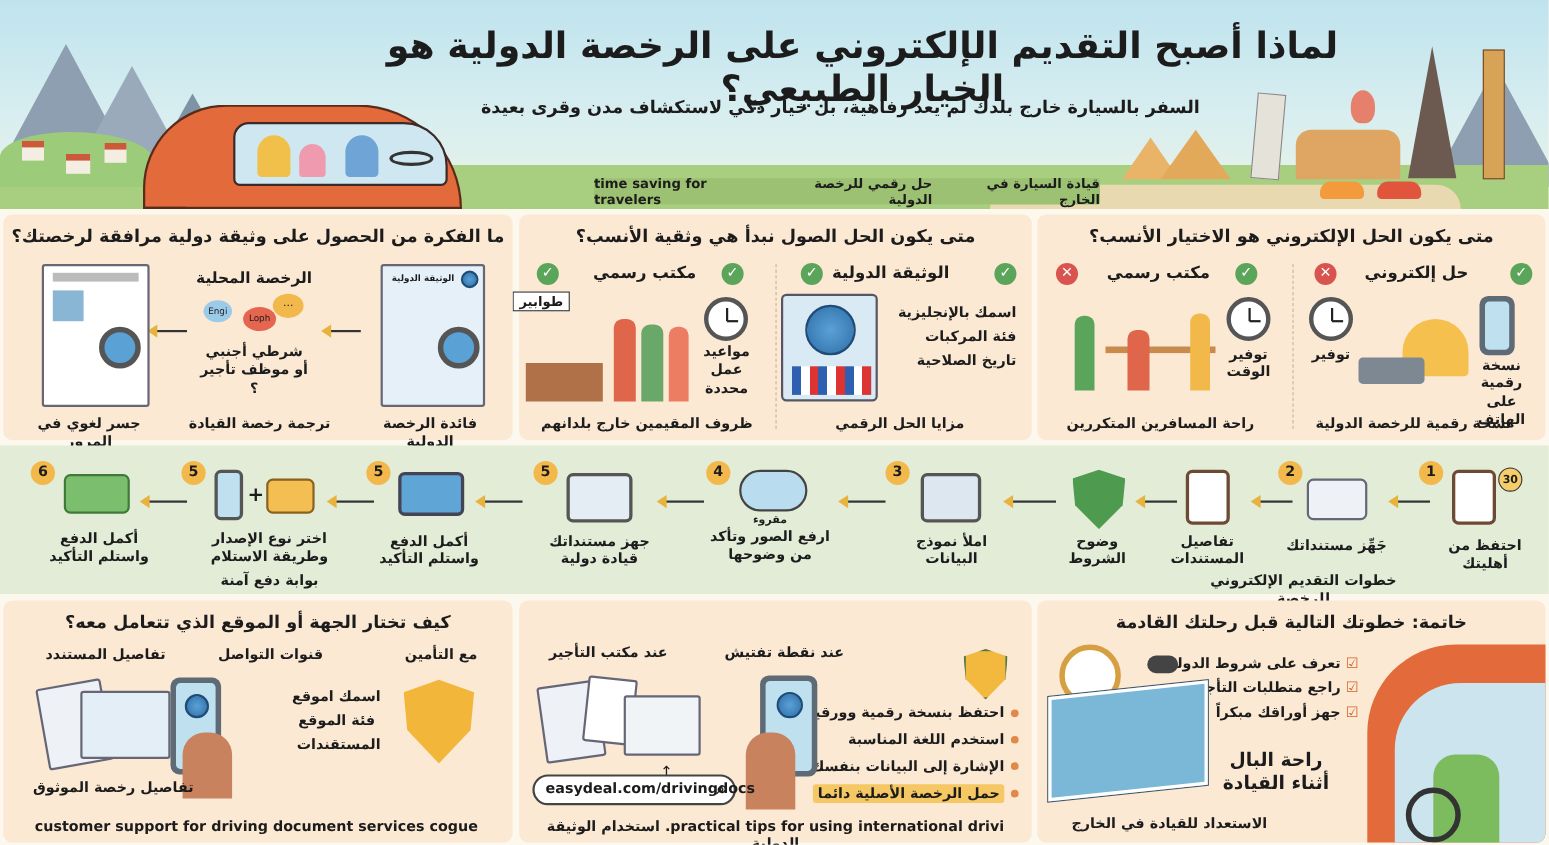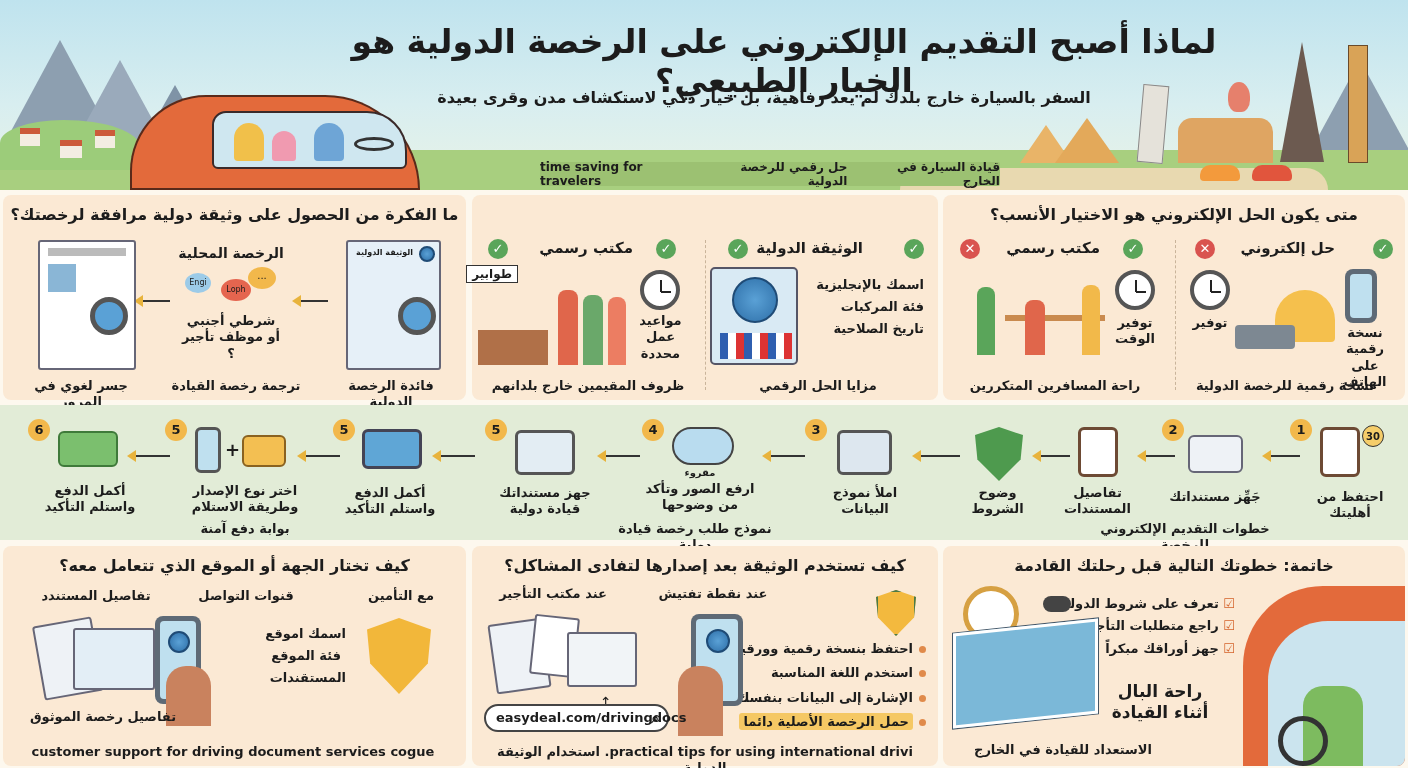--- a/index.html
+++ b/index.html
@@ -111,20 +111,21 @@
     <div class="clock" style="right:250px;top:75px"></div>
     <div class="lbl abs" style="right:245px;top:120px;width:50px">توفير الوقت</div>
     <div class="abs" style="right:300px;top:120px;width:100px;height:6px;background:#c98a4e"></div>
     <div class="abs" style="right:305px;top:90px;width:18px;height:70px;background:#f2b94a;border-radius:8px 8px 0 0"></div>
     <div class="abs" style="right:360px;top:105px;width:20px;height:55px;background:#e0664b;border-radius:8px 8px 0 0"></div>
     <div class="abs" style="right:410px;top:92px;width:18px;height:68px;background:#5aa55a;border-radius:8px 8px 0 0"></div>
     <div class="lbl abs" style="right:240px;top:183px;width:220px">راحة المسافرين المتكررين</div>
   </div>
 
   <div class="panel" style="left:472px;top:195px;width:466px;height:205px">
+    <h2>متى يكون الحل الصول نبدأ هي وثقية الأنسب؟</h2>
     <div class="divider" style="left:233px;top:45px;height:150px"></div>
     <span class="ok abs" style="right:14px;top:44px">✓</span>
     <div class="lbl abs" style="right:75px;top:44px;font-size:15px">الوثيقة الدولية</div>
     <span class="ok abs" style="right:190px;top:44px">✓</span>
     <div class="abs" style="right:140px;top:72px;width:88px;height:98px;background:#d9eaf4;border:2px solid #556;border-radius:5px">
       <div class="globe" style="left:20px;top:8px;width:46px;height:46px"></div>
       <div class="abs" style="left:8px;top:64px;width:72px;height:26px;background:repeating-linear-gradient(90deg,#2f5fb0 0 8px,#fff 8px 16px,#d33 16px 24px)"></div>
     </div>
     <div class="lbl abs" style="right:14px;top:82px;text-align:right">اسمك بالإنجليزية</div>
     <div class="lbl abs" style="right:14px;top:104px;text-align:right">فئة المركبات</div>
@@ -194,21 +195,20 @@
     <div class="badge" style="left:805px;top:14px">3</div>
     <div class="icon-box" style="left:837px;top:25px;width:55px;height:45px;background:#dde7ef;border:3px solid #555"></div>
     <div class="lbl abs" style="left:815px;top:80px;width:100px">املأ نموذج البيانات</div>
     <div class="arrow" style="left:770px;top:50px;width:35px"></div>
 
     <div class="badge" style="left:642px;top:14px">4</div>
     <div class="icon-box" style="left:672px;top:22px;width:62px;height:38px;background:#b9dcef;border:2px solid #444;border-radius:20px"></div>
     <div class="lbl abs" style="left:670px;top:62px;width:60px;font-size:10px">مقروء</div>
     <div class="lbl abs" style="left:640px;top:76px;width:120px">ارفع الصور وتأكد من وضوحها</div>
     <div class="arrow" style="left:605px;top:50px;width:35px"></div>
-    <div class="lbl abs" style="left:610px;top:116px;width:170px">نموذج طلب رخصة قيادة دولية</div>
 
     <div class="badge" style="left:485px;top:14px">5</div>
     <div class="icon-box" style="left:515px;top:25px;width:60px;height:45px;background:#e3edf3;border:3px solid #555"></div>
     <div class="lbl abs" style="left:495px;top:80px;width:100px">جهز مستنداتك قيادة دولية</div>
     <div class="arrow" style="left:440px;top:50px;width:35px"></div>
 
     <div class="badge" style="left:333px;top:14px">5</div>
     <div class="icon-box" style="left:362px;top:24px;width:60px;height:40px;background:#5fa6d6;border:3px solid #445"></div>
     <div class="lbl abs" style="left:340px;top:80px;width:100px">أكمل الدفع واستلم التأكيد</div>
     <div class="arrow" style="left:305px;top:50px;width:35px"></div>
@@ -239,21 +239,20 @@
     <div class="abs" style="left:100px;top:50px;width:28px;height:16px;background:#444;border-radius:8px"></div>
     <div class="abs" style="left:300px;top:40px;width:200px;height:200px;background:#e36a3b;border-radius:80px 0 0 0">
       <div class="abs" style="left:25px;top:35px;width:180px;height:170px;background:#cbe4ee;border-radius:60px 0 0 0"></div>
       <div class="abs" style="left:60px;top:100px;width:60px;height:100px;background:#7dbb5f;border-radius:20px 20px 0 0"></div>
       <div class="abs" style="left:35px;top:130px;width:50px;height:50px;border:5px solid #333;border-radius:50%"></div>
     </div>
     <div class="lbl abs" style="left:20px;top:196px;width:200px">الاستعداد للقيادة في الخارج</div>
   </div>
 
   <div class="panel" style="left:472px;top:546px;width:466px;height:220px">
-    <h2>كيف تستخدم الوثيقة بعد إصدارها لتفادى المشاكل؟</h2>
     <div class="lbl abs" style="right:170px;top:40px;width:110px">عند نقطة تفتيش</div>
     <div class="lbl abs" style="right:325px;top:40px;width:120px">عند مكتب التأجير</div>
     <div class="shield" style="right:22px;top:44px;width:40px;height:46px;background:#f3b93e;border:2px solid #4a7a4a"></div>
     <div class="abs" style="right:12px;top:95px;text-align:right">
       <div class="lbl" style="text-align:right;margin-bottom:8px"><span class="bul"></span><span>احتفظ بنسخة رقمية وورقية</span></div>
       <div class="lbl" style="text-align:right;margin-bottom:8px"><span class="bul"></span><span>استخدم اللغة المناسبة</span></div>
       <div class="lbl" style="text-align:right;margin-bottom:8px"><span class="bul"></span><span>الإشارة إلى البيانات بنفسك</span></div>
       <div class="lbl" style="text-align:right"><span class="bul"></span><span style="background:#f5c864;padding:1px 4px;border-radius:3px">حمل الرخصة الأصلية دائما</span></div>
     </div>
     <div class="phone" style="right:195px;top:68px;width:52px;height:92px">

